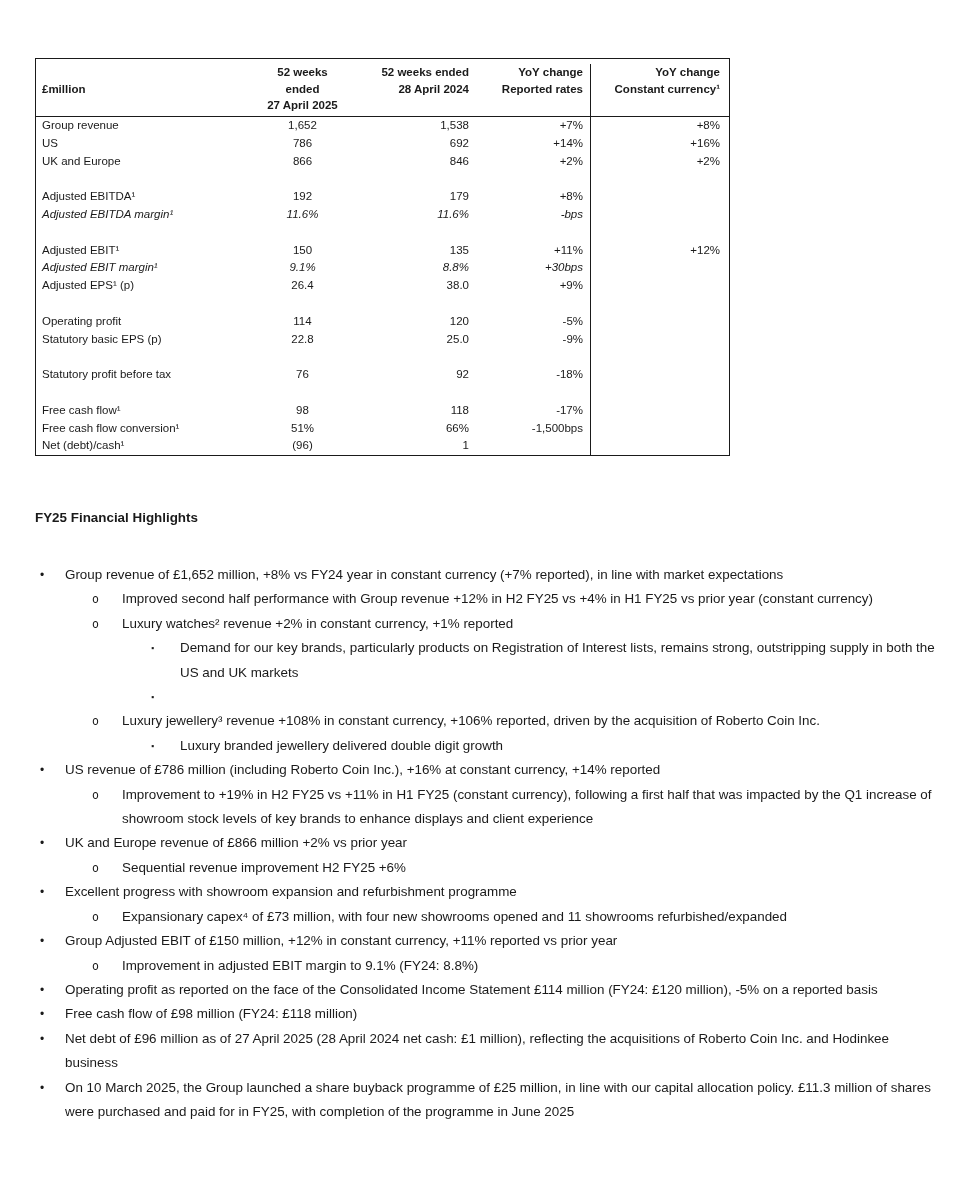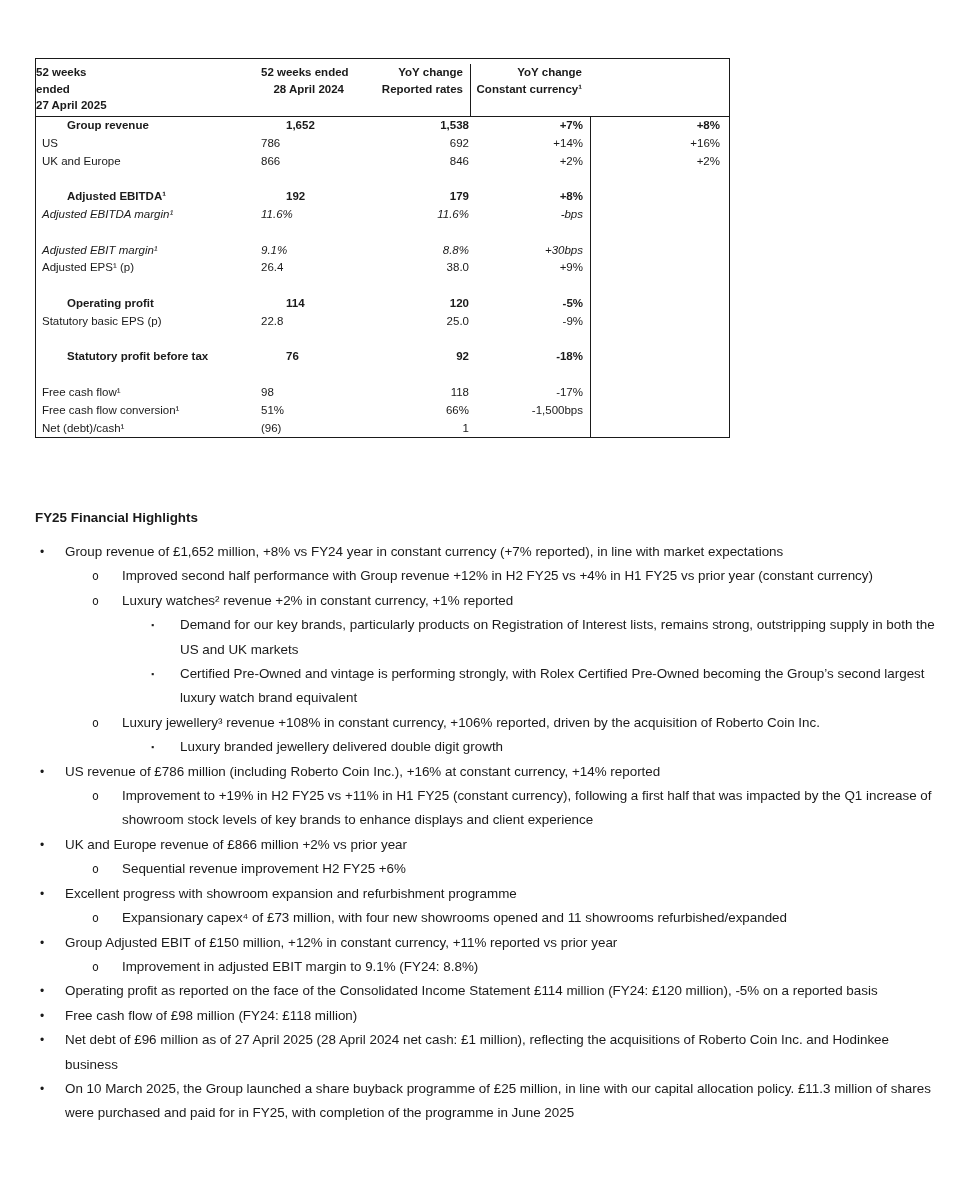--- a/index.html
+++ b/index.html
@@ -33,40 +33,40 @@
     line-height: 16.5px;
   }
   .trow {
     display: grid;
     grid-template-columns: 225px 85px 125px 120px 138px;
     height: 17.8px;
     line-height: 17.8px;
   }
   .hcell div { white-space: nowrap; }
   .c1 { padding-left: 6px; text-align: left; }
-  .c2 { padding-right: 2px; text-align: left; }
+  .c2 { padding-right: 2px; text-align: center; }
   .c3 { padding-right: 2px; text-align: right; }
   .c4 { padding-right: 7px; text-align: right; border-right: 1px solid #1a1a1a; }
   .c5 { padding-right: 9px; text-align: right; }
   .h1-offset { padding-top: 16.5px; }
-  .bold { font-weight: bold; margin-left: 25px; }
+  .bold { font-weight: normal; }
   .italic { font-style: italic; }
 
   
   .highlights {
     position: absolute;
     left: 35px;
     top: 510px;
     width: 908px;
     font-size: 13.4px;
   }
   .hl-heading {
     font-weight: bold;
     font-size: 13.4px;
-    margin-bottom: 15px;
+    margin-bottom: 38px;
   }
   .bullet {
     display: flex;
     align-items: flex-start;
     line-height: 24.4px;
   }
   .bullet .marker { flex: 0 0 auto; line-height: 24.4px; }
   .bullet .btext { flex: 1 1 auto; }
   .lv1 { padding-left: 5px; }
   .lv1 .marker { width: 25px; font-size: 12px; }
@@ -75,20 +75,23 @@
   .lv3 { padding-left: 116px; }
   .lv3 .marker { width: 29px; font-size: 8.5px; }
 </style>
 </head>
 <body>
 
 <div class="page">
 
   <div class="fin-table">
     <div class="thead" id="thead">
+        <div class="hcell c1 h1-offset">
+          <div>£million</div>
+        </div>
         <div class="hcell c2">
           <div>52 weeks</div>
           <div>ended</div>
           <div>27 April 2025</div>
         </div>
         <div class="hcell c3">
           <div>52 weeks ended</div>
           <div>28 April 2024</div>
         </div>
         <div class="hcell c4">
@@ -144,20 +147,27 @@
           <div class="c5"></div>
         </div>
         <div class="trow">
           <div class="c1"></div>
           <div class="c2"></div>
           <div class="c3"></div>
           <div class="c4"></div>
           <div class="c5"></div>
         </div>
         <div class="trow">
+          <div class="c1 bold">Adjusted EBIT¹</div>
+          <div class="c2 bold">150</div>
+          <div class="c3 bold">135</div>
+          <div class="c4 bold">+11%</div>
+          <div class="c5">+12%</div>
+        </div>
+        <div class="trow">
           <div class="c1 italic">Adjusted EBIT margin¹</div>
           <div class="c2 italic">9.1%</div>
           <div class="c3 italic">8.8%</div>
           <div class="c4 italic">+30bps</div>
           <div class="c5"></div>
         </div>
         <div class="trow">
           <div class="c1">Adjusted EPS¹ (p)</div>
           <div class="c2">26.4</div>
           <div class="c3">38.0</div>
@@ -244,21 +254,20 @@
         <div class="bullet lv2">
           <span class="marker">o</span>
           <span class="btext">Luxury watches² revenue +2% in constant currency, +1% reported</span>
         </div>
         <div class="bullet lv3">
           <span class="marker">▪</span>
           <span class="btext">Demand for our key brands, particularly products on Registration of Interest lists, remains strong, outstripping supply in both the US and UK markets</span>
         </div>
         <div class="bullet lv3">
           <span class="marker">▪</span>
-          <span class="btext">Certified Pre-Owned and vintage is performing strongly, with Rolex Certified Pre-Owned becoming the Group’s second largest luxury watch brand equivalent</span>
         </div>
         <div class="bullet lv2">
           <span class="marker">o</span>
           <span class="btext">Luxury jewellery³ revenue +108% in constant currency, +106% reported, driven by the acquisition of Roberto Coin Inc.</span>
         </div>
         <div class="bullet lv3">
           <span class="marker">▪</span>
           <span class="btext">Luxury branded jewellery delivered double digit growth</span>
         </div>
         <div class="bullet lv1">

